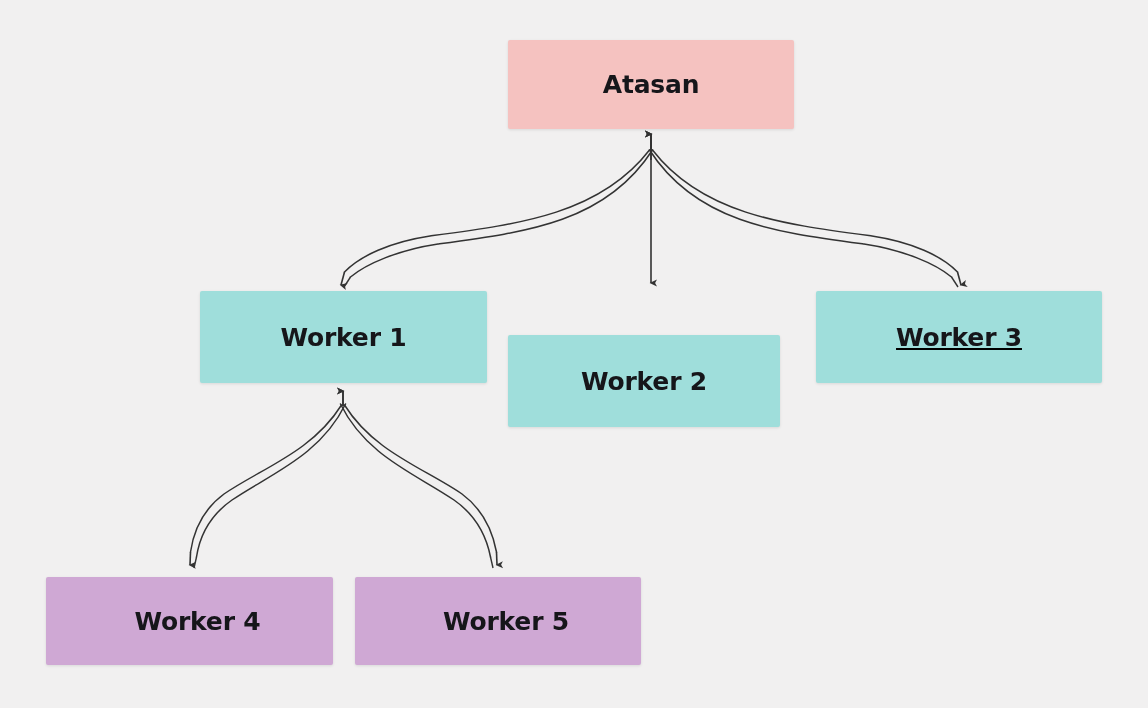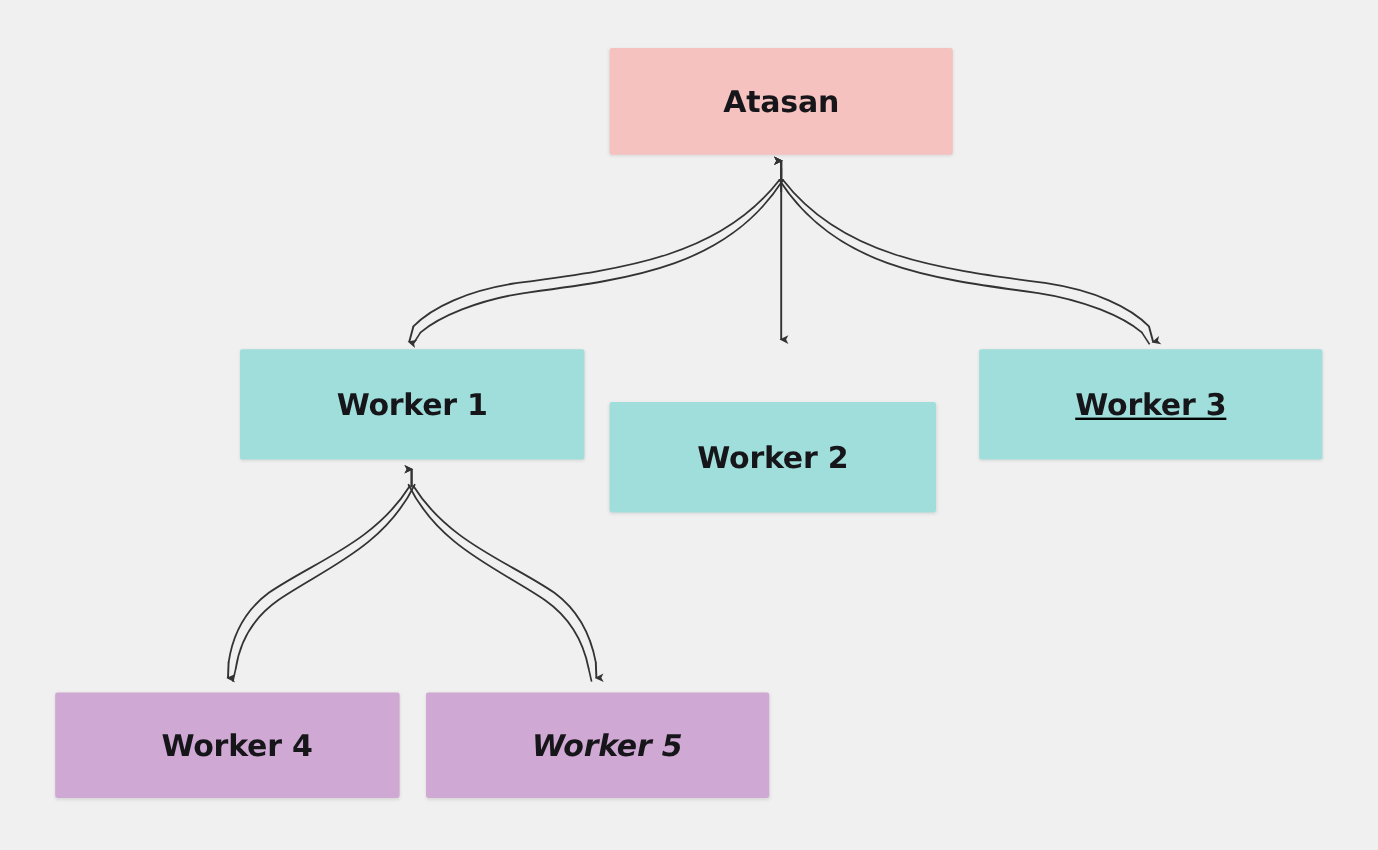--- a/index.html
+++ b/index.html
@@ -120,17 +120,17 @@
   </div>
 
   <div class="node node-mid" style="left:816px; top:291px; width:286px; height:92px;text-decoration:underline;">
     <span class="node-label">Worker 3</span>
   </div>
 
   <div class="node node-leaf" style="left:46px; top:577px; width:287px; height:88px;">
     <span class="node-label">Worker 4</span>
   </div>
 
-  <div class="node node-leaf" style="left:355px; top:577px; width:286px; height:88px;font-style:italic;">
+  <div class="node node-leaf" style="left:355px; top:577px; width:286px; height:88px;">
     <span class="node-label">Worker 5</span>
   </div>
 
 </div>
 
 </body></html>

